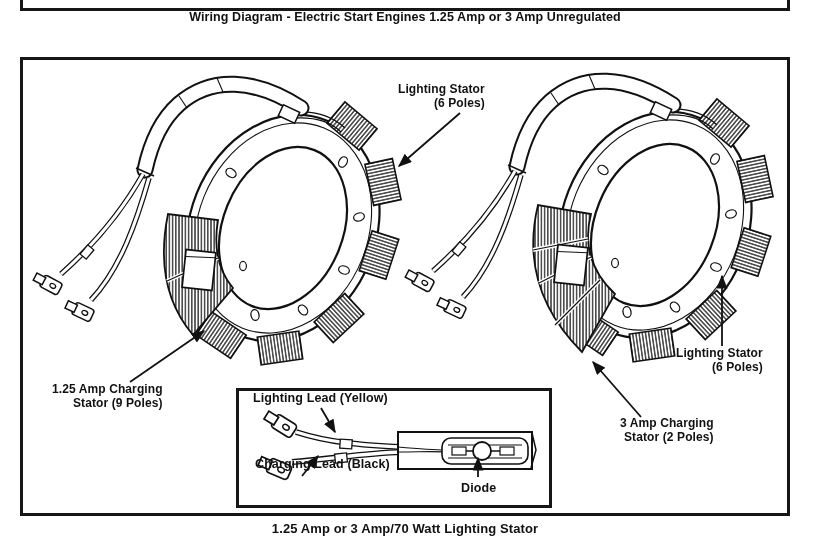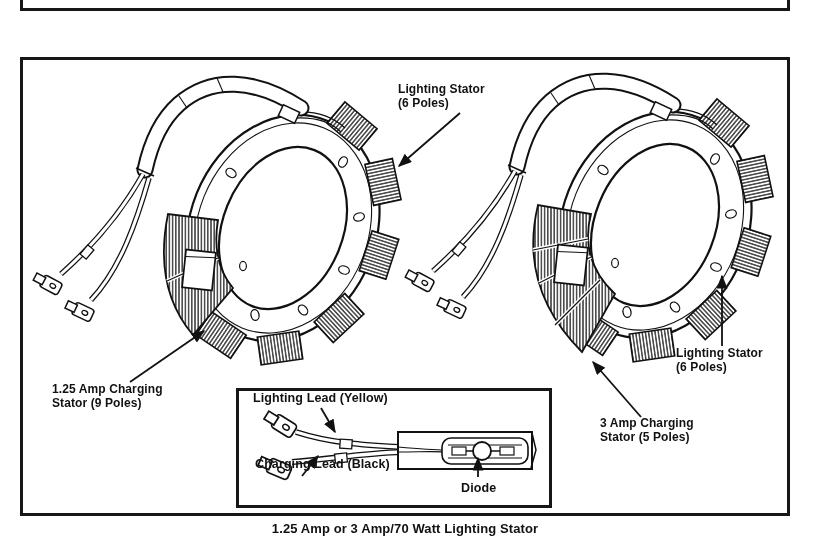--- a/index.html
+++ b/index.html
@@ -10,29 +10,30 @@
   .box{position:absolute;border:3px solid #161616;z-index:1;background:transparent;}
   #top-partial-box{left:20px;top:-2px;width:764px;height:10px;border-top:none;}
   #main-box{left:20px;top:57px;width:764px;height:453px;}
   #inset-box{left:236px;top:388px;width:310px;height:114px;z-index:1;}
   svg.art{position:absolute;left:0;top:0;z-index:2;}
   .ttl{position:absolute;left:20px;width:770px;text-align:center;z-index:3;
        font-weight:bold;font-size:12.5px;line-height:15px;letter-spacing:0.1px;}
   #title-block{top:10px;}
   #bottom-caption{top:521px;font-size:13px;}
   .lbl{position:absolute;z-index:3;font-weight:bold;font-size:12px;line-height:13.5px;
-       letter-spacing:0.1px;white-space:nowrap;}
+       letter-spacing:0.1px;white-space:nowrap;text-align:right;}
   .lbl.inset{font-size:12.5px;}
 </style>
 </head>
 <body>
 
 <div class="box" id="top-partial-box"></div>
 
 <div class="ttl" id="title-block">
+  <div>Wiring Diagram - Electric Start Engines 1.25 Amp or 3 Amp Unregulated</div>
 </div>
 
 <div class="box" id="main-box"></div>
 
 <div class="box" id="inset-box"></div>
 
 <svg class="art" width="825" height="542" viewBox="0 0 825 542">
   <defs>
     <pattern id="hatch" width="3.2" height="8" patternUnits="userSpaceOnUse">
       <rect width="3.2" height="8" fill="#fff"></rect>
@@ -189,23 +190,23 @@
 <div class="lbl" style="left:52px;top:383px">
   <div>1.25 Amp Charging</div>
   <div>Stator (9 Poles)</div>
 </div>
 
 <div class="lbl" style="left:676px;top:347px">
   <div>Lighting Stator</div>
   <div>(6 Poles)</div>
 </div>
 
-<div class="lbl" style="left:600px;top:417px">
+<div class="lbl" style="left:620px;top:417px">
   <div>3 Amp Charging</div>
-  <div>Stator (5 Poles)</div>
+  <div>Stator (2 Poles)</div>
 </div>
 
 <div class="lbl inset" style="left:253px;top:392px">Lighting Lead (Yellow)</div>
 
 <div class="lbl inset" style="left:255px;top:458px">Charging Lead  (Black)</div>
 
 <div class="lbl inset" style="left:461px;top:482px">Diode</div>
 
 <div class="ttl" id="bottom-caption">1.25 Amp or 3 Amp/70 Watt Lighting Stator</div>
 

